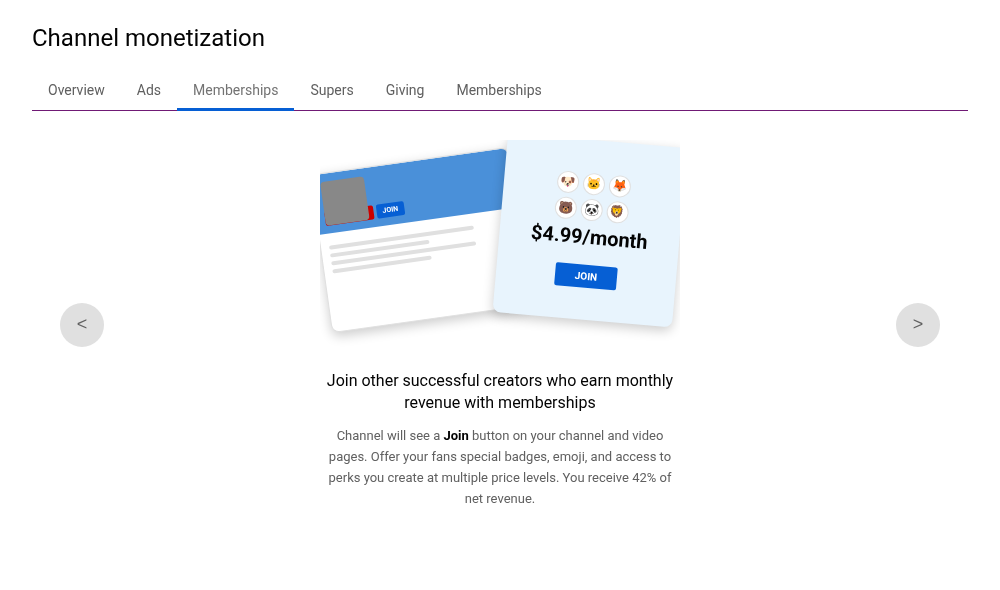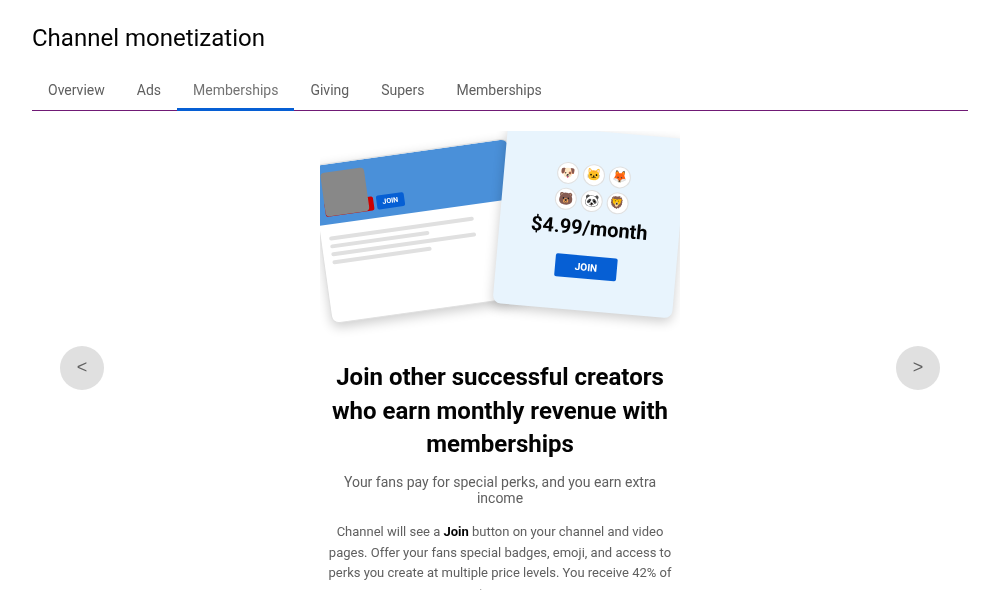--- a/index.html
+++ b/index.html
@@ -249,22 +249,22 @@
       background: #fff;
       border-radius: 50%;
       border: 1px solid #e0e0e0;
       display: flex;
       align-items: center;
       justify-content: center;
       font-size: 12px;
     }
 
     .slide-headline {
-      font-size: 24px;
-      font-weight: 700;
+      font-size: 16px;
+      font-weight: 400;
       color: #030303;
       line-height: 1.4;
       margin-bottom: 12px;
     }
 
     .slide-subtitle {
       font-size: 14px;
       color: #606060;
       margin-bottom: 16px;
     }
@@ -286,22 +286,22 @@
 
 <div class="page-container">
 
   <div class="header">
     <h1 class="page-title">Channel monetization</h1>
 
     <nav class="nav-tabs">
       <div class="nav-tab">Overview</div>
       <div class="nav-tab">Ads</div>
       <div class="nav-tab active">Memberships</div>
+      <div class="nav-tab">Supers</div>
       <div class="nav-tab">Giving</div>
-      <div class="nav-tab">Supers</div>
       <div class="nav-tab">Memberships</div>
     </nav>
   </div>
 
   <div class="content-area">
     <div class="carousel-wrapper">
 
       <button class="carousel-btn prev">&lt;</button>
 
       <div class="slide-content">
@@ -333,21 +333,20 @@
               </div>
               <div class="mock-price">$4.99/month</div>
               <div class="mock-join-btn2">JOIN</div>
             </div>
 
           </div>
         </div>
 
         <h2 class="slide-headline">Join other successful creators who earn monthly revenue with memberships</h2>
 
-        <p class="slide-subtitle">Your fans pay for special perks, and you earn extra income</p>
 
         <p class="slide-description">
           <span>Channel will see a </span><strong>Join</strong><span> button on your channel and video pages. Offer your fans special badges, emoji, and access to perks you create at multiple price levels. You receive 42% of net revenue.</span>
         </p>
 
       </div>
 
       <button class="carousel-btn next">&gt;</button>
 
     </div>

